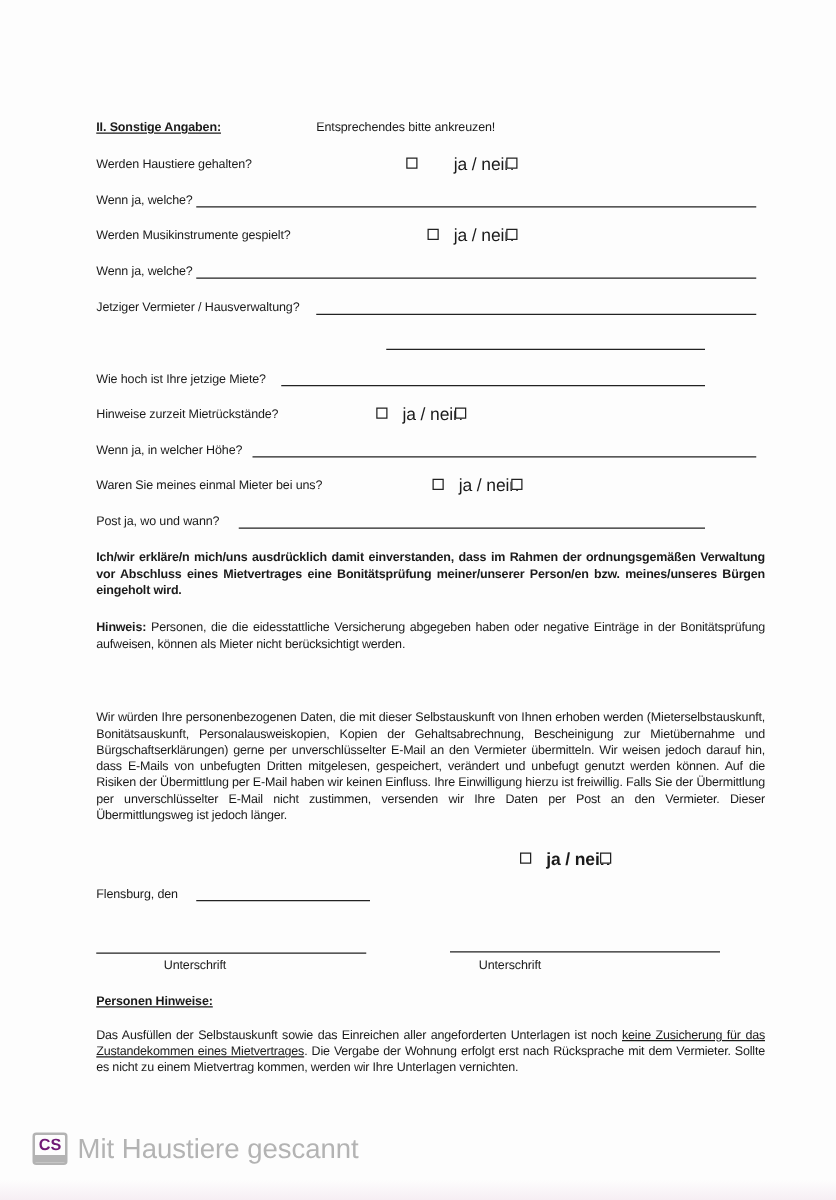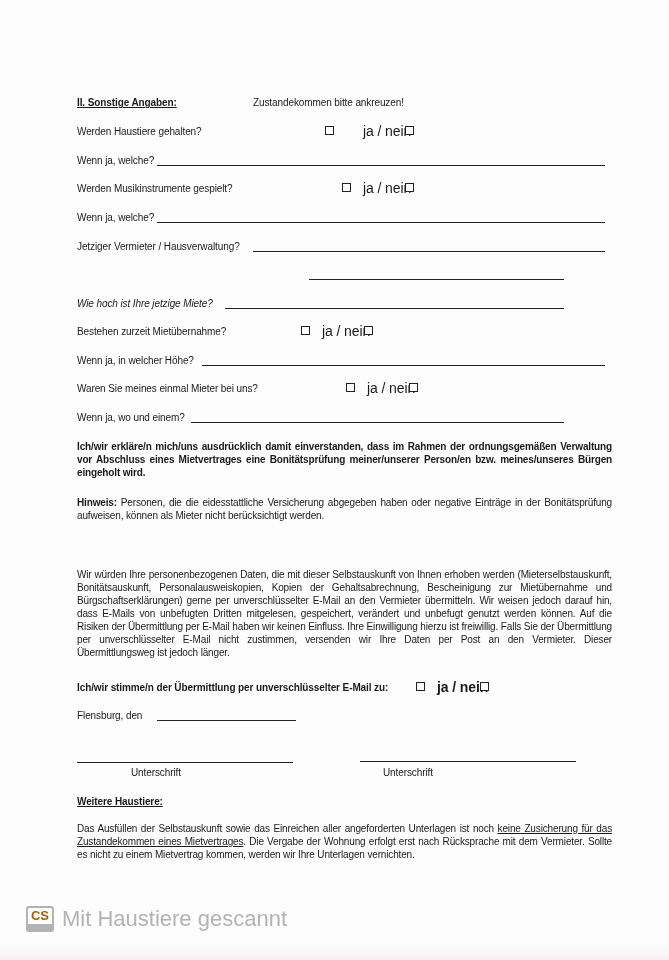--- a/index.html
+++ b/index.html
@@ -27,37 +27,37 @@
     .jn { font-size: 14px; }
     .watermark {
       position: absolute; left: 26px; top: 906px;
       display: flex; align-items: center; gap: 8px;
       color: #b3b3b3; font-size: 22px;
     }
     .cs-logo {
       width: 28px; height: 26px; border: 2px solid #b3b3b3; border-radius: 3px;
       box-sizing: border-box; font-size: 13px; font-weight: bold;
       display: flex; align-items: flex-start; justify-content: center;
-      line-height: 15px; position: relative; color: #a16207;
+      line-height: 15px; position: relative; color: #701a75;
     }
     .cs-logo::after {
       content: ""; position: absolute; left: 0; right: 0; bottom: 0; height: 6px; background: #b3b3b3;
     }
     .bottom-tint {
       position: absolute; left: 0; top: 944px; width: 669px; height: 16px;
       background: linear-gradient(to bottom, #fdfdfd, #f6eef4);
     }
   </style>
 </head>
 <body>
 
 <div class="page">
 
   <div class="abs txt bold u" style="left:77px; top:96px;">II. Sonstige Angaben:</div>
-  <div class="abs txt" style="left:253px; top:96px;">Zustandekommen bitte ankreuzen!</div>
+  <div class="abs txt" style="left:253px; top:96px;">Entsprechendes bitte ankreuzen!</div>
 
   <div class="abs txt" style="left:77px; top:125px;">Werden Haustiere gehalten?</div>
   <div class="cb" style="left:325px; top:126px;"></div>
   <div class="abs txt jn" style="left:363px; top:125px;">ja / nein</div>
   <div class="cb" style="left:405px; top:126px;"></div>
 
   <div class="abs txt" style="left:77px; top:154px;">Wenn ja, welche?</div>
   <div class="line" style="left:157px; top:165px; width:448px;"></div>
 
   <div class="abs txt" style="left:77px; top:182px;">Werden Musikinstrumente gespielt?</div>
@@ -66,60 +66,59 @@
   <div class="cb" style="left:405px; top:183px;"></div>
 
   <div class="abs txt" style="left:77px; top:211px;">Wenn ja, welche?</div>
   <div class="line" style="left:157px; top:222px; width:448px;"></div>
 
   <div class="abs txt" style="left:77px; top:240px;">Jetziger Vermieter / Hausverwaltung?</div>
   <div class="line" style="left:253px; top:251px; width:352px;"></div>
 
   <div class="line" style="left:309px; top:279px; width:255px;"></div>
 
-  <div class="abs txt" style="left:77px; top:297px;font-style:italic;">Wie hoch ist Ihre jetzige Miete?</div>
+  <div class="abs txt" style="left:77px; top:297px;">Wie hoch ist Ihre jetzige Miete?</div>
   <div class="line" style="left:225px; top:308px; width:339px;"></div>
 
-  <div class="abs txt" style="left:77px; top:325px;">Bestehen zurzeit Mietübernahme?</div>
+  <div class="abs txt" style="left:77px; top:325px;">Hinweise zurzeit Mietrückstände?</div>
   <div class="cb" style="left:301px; top:326px;"></div>
   <div class="abs txt jn" style="left:322px; top:325px;">ja / nein</div>
   <div class="cb" style="left:364px; top:326px;"></div>
 
   <div class="abs txt" style="left:77px; top:354px;">Wenn ja, in welcher Höhe?</div>
   <div class="line" style="left:202px; top:365px; width:403px;"></div>
 
   <div class="abs txt" style="left:77px; top:382px;">Waren Sie meines einmal Mieter bei uns?</div>
   <div class="cb" style="left:346px; top:383px;"></div>
   <div class="abs txt jn" style="left:367px; top:382px;">ja / nein</div>
   <div class="cb" style="left:409px; top:383px;"></div>
 
-  <div class="abs txt" style="left:77px; top:411px;">Wenn ja, wo und einem?</div>
+  <div class="abs txt" style="left:77px; top:411px;">Post ja, wo und wann?</div>
   <div class="line" style="left:191px; top:422px; width:373px;"></div>
 
   <div class="para bold" style="left:77px; top:440px; width:535px;">Ich/wir erkläre/n mich/uns ausdrücklich damit einverstanden, dass im Rahmen der ordnungsgemäßen Verwaltung vor Abschluss eines Mietvertrages eine Bonitätsprüfung meiner/unserer Person/en bzw. meines/unseres Bürgen eingeholt wird.</div>
 
   <div class="para" style="left:77px; top:496px; width:535px;"><span class="bold">Hinweis:</span><span> Personen, die die eidesstattliche Versicherung abgegeben haben oder negative Einträge in der Bonitätsprüfung aufweisen, können als Mieter nicht berücksichtigt werden.</span></div>
 
 
   <div class="para" style="left:77px; top:568px; width:535px;">Wir würden Ihre personenbezogenen Daten, die mit dieser Selbstauskunft von Ihnen erhoben werden (Mieterselbstauskunft, Bonitätsauskunft, Personalausweiskopien, Kopien der Gehaltsabrechnung, Bescheinigung zur Mietübernahme und Bürgschaftserklärungen) gerne per unverschlüsselter E-Mail an den Vermieter übermitteln. Wir weisen jedoch darauf hin, dass E-Mails von unbefugten Dritten mitgelesen, gespeichert, verändert und unbefugt genutzt werden können. Auf die Risiken der Übermittlung per E-Mail haben wir keinen Einfluss. Ihre Einwilligung hierzu ist freiwillig. Falls Sie der Übermittlung per unverschlüsselter E-Mail nicht zustimmen, versenden wir Ihre Daten per Post an den Vermieter. Dieser Übermittlungsweg ist jedoch länger.</div>
 
-  <div class="abs txt bold" style="left:77px; top:681px;">Ich/wir stimme/n der Übermittlung per unverschlüsselter E-Mail zu:</div>
   <div class="cb" style="left:416px; top:682px;"></div>
   <div class="abs txt bold jn" style="left:437px; top:681px;">ja / nein</div>
   <div class="cb" style="left:480px; top:682px;"></div>
 
   <div class="abs txt" style="left:77px; top:709px;text-align:right;">Flensburg, den</div>
   <div class="line" style="left:157px; top:720px; width:139px;"></div>
 
   <div class="line" style="left:77px; top:762px; width:216px;"></div>
   <div class="abs txt" style="left:131px; top:766px;">Unterschrift</div>
   <div class="line" style="left:360px; top:761px; width:216px;"></div>
   <div class="abs txt" style="left:383px; top:766px;">Unterschrift</div>
 
-  <div class="abs txt bold u" style="left:77px; top:795px;">Weitere Haustiere:</div>
+  <div class="abs txt bold u" style="left:77px; top:795px;">Personen Hinweise:</div>
   <div class="para" style="left:77px; top:822px; width:535px;"><span>Das Ausfüllen der Selbstauskunft sowie das Einreichen aller angeforderten Unterlagen ist noch </span><span class="u">keine Zusicherung für das Zustandekommen eines Mietvertrages</span><span>. Die Vergabe der Wohnung erfolgt erst nach Rücksprache mit dem Vermieter. Sollte es nicht zu einem Mietvertrag kommen, werden wir Ihre Unterlagen vernichten.</span></div>
 
   <div class="watermark">
     <div class="cs-logo">CS</div>
     <span>Mit Haustiere gescannt</span>
   </div>
   <div class="bottom-tint"></div>
 </div>
 
 </body></html>

